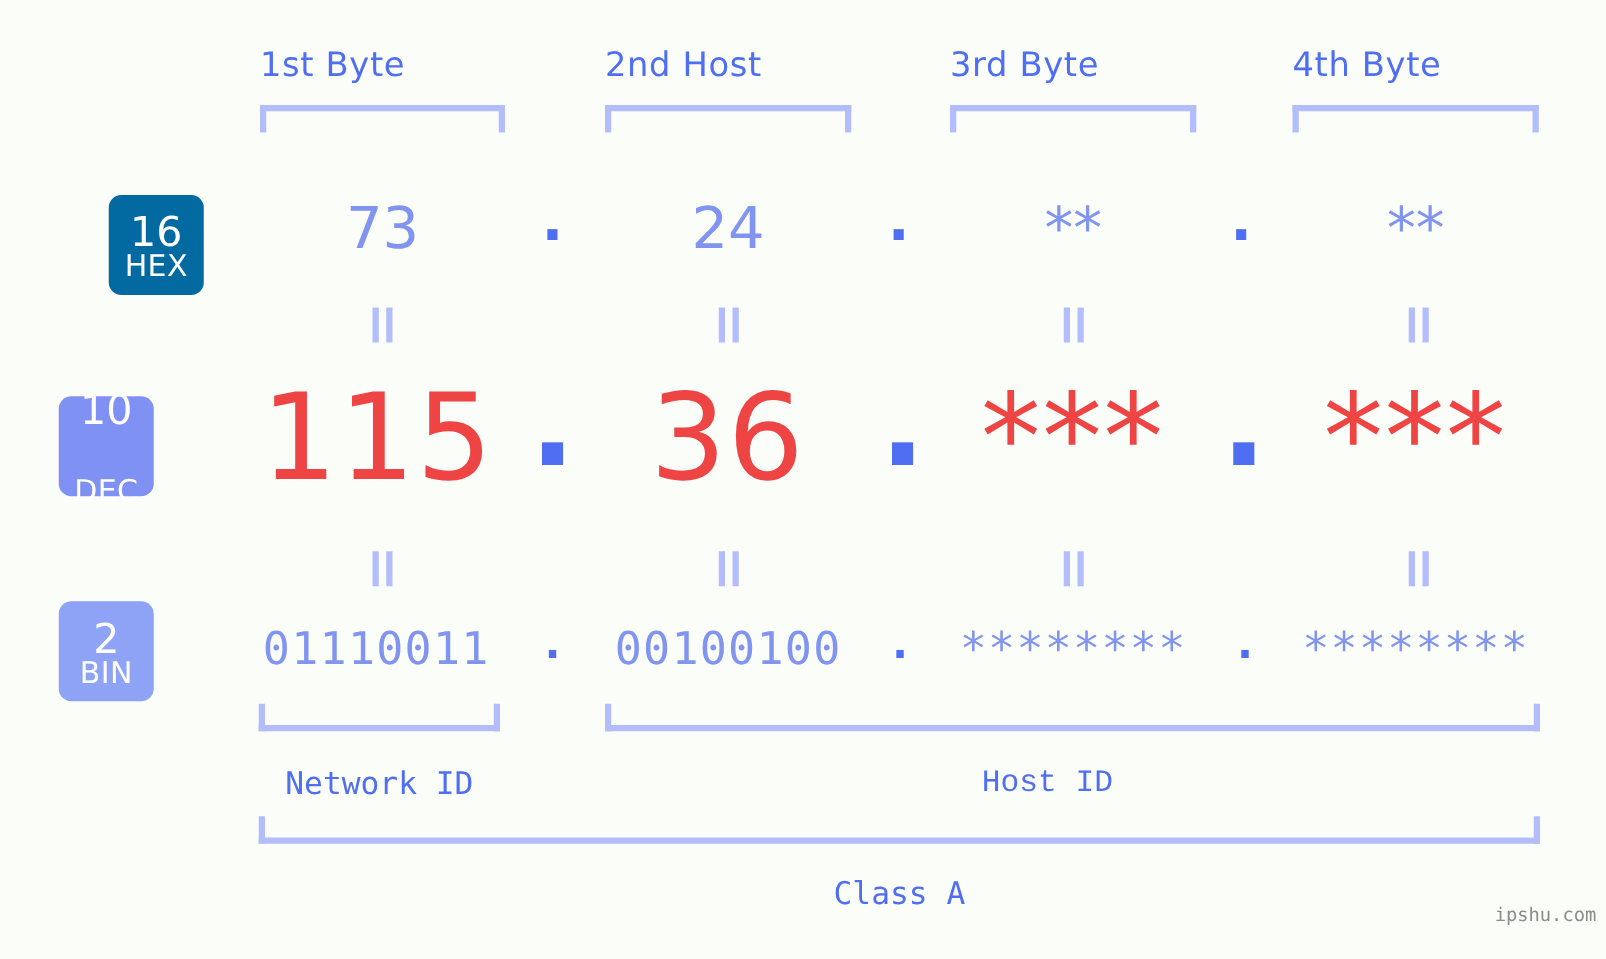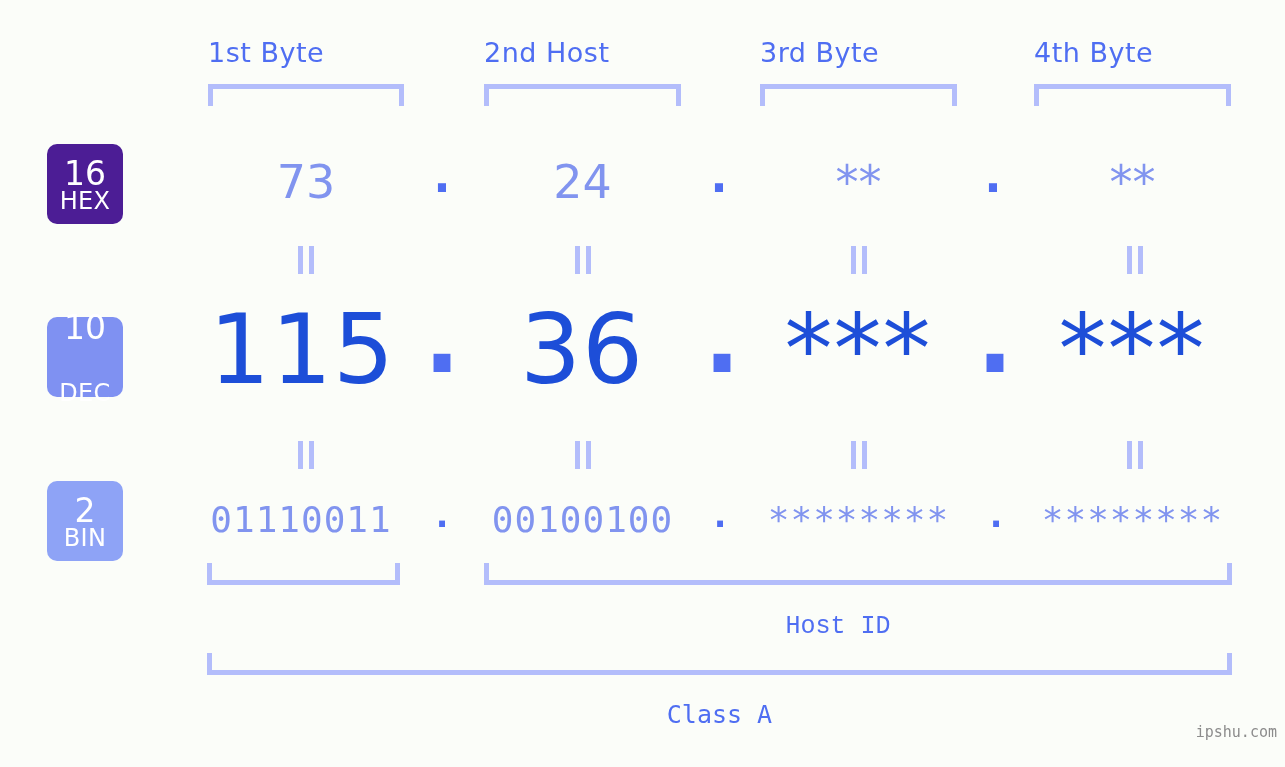--- a/index.html
+++ b/index.html
@@ -67,21 +67,21 @@
     font-size: 33px;
     line-height: 34px;
     font-weight: 400;
   }
   .badge .name {
     font-size: 24px;
     line-height: 21px;
     font-weight: 400;
     letter-spacing: 0.3px;
   }
-  .badge-hex { top: 144px; background: #4c1d95; }
+  .badge-hex { top: 156px; background: #0369a1; margin-left: 40px; }
   .badge-dec { top: 317px; background: #7f91f2; gap: 38px; }
   .badge-bin { top: 481px; background: #8ea3f6; }
 
   
   .cell {
     position: absolute;
     text-align: center;
     white-space: nowrap;
     font-family: "DejaVu Sans", sans-serif;
   }
@@ -104,21 +104,21 @@
     text-align: center;
     font-weight: 700;
   }
 
   
   .dec-row .cell {
     top: 295px;
     height: 110px;
     line-height: 110px;
     font-size: 96px;
-    color: #1d4ed8;
+    color: #ef4444;
     letter-spacing: 1px;
   }
   .dec-row .dot {
     position: absolute;
     top: 295px;
     height: 110px;
     line-height: 88px;
     font-size: 96px;
     color: #4f6ef2;
     text-align: center;
@@ -291,20 +291,21 @@
     <div class="cell" style="left:484px;width:197px;">00100100</div>
     <div class="dot" style="left:682px;width:76px;">.</div>
     <div class="cell" style="left:760px;width:197px;">********</div>
     <div class="dot" style="left:958px;width:76px;">.</div>
     <div class="cell" style="left:1034px;width:197px;">********</div>
   </div>
 
   <div class="bracket-up" style="left:207px;top:563px;width:193px;"></div>
   <div class="bracket-up" style="left:484px;top:563px;width:748px;"></div>
 
+  <div class="id-label" style="left:207px;width:193px;">Network ID</div>
   <div class="id-label" style="left:464px;width:748px;font-family:Liberation Mono, monospace;">Host ID</div>
 
   <div class="bracket-up" style="left:207px;top:653px;width:1025px;"></div>
   <div class="class-label">Class A</div>
 
   <div class="watermark">ipshu.com</div>
 
 </div>
 
 </body></html>

